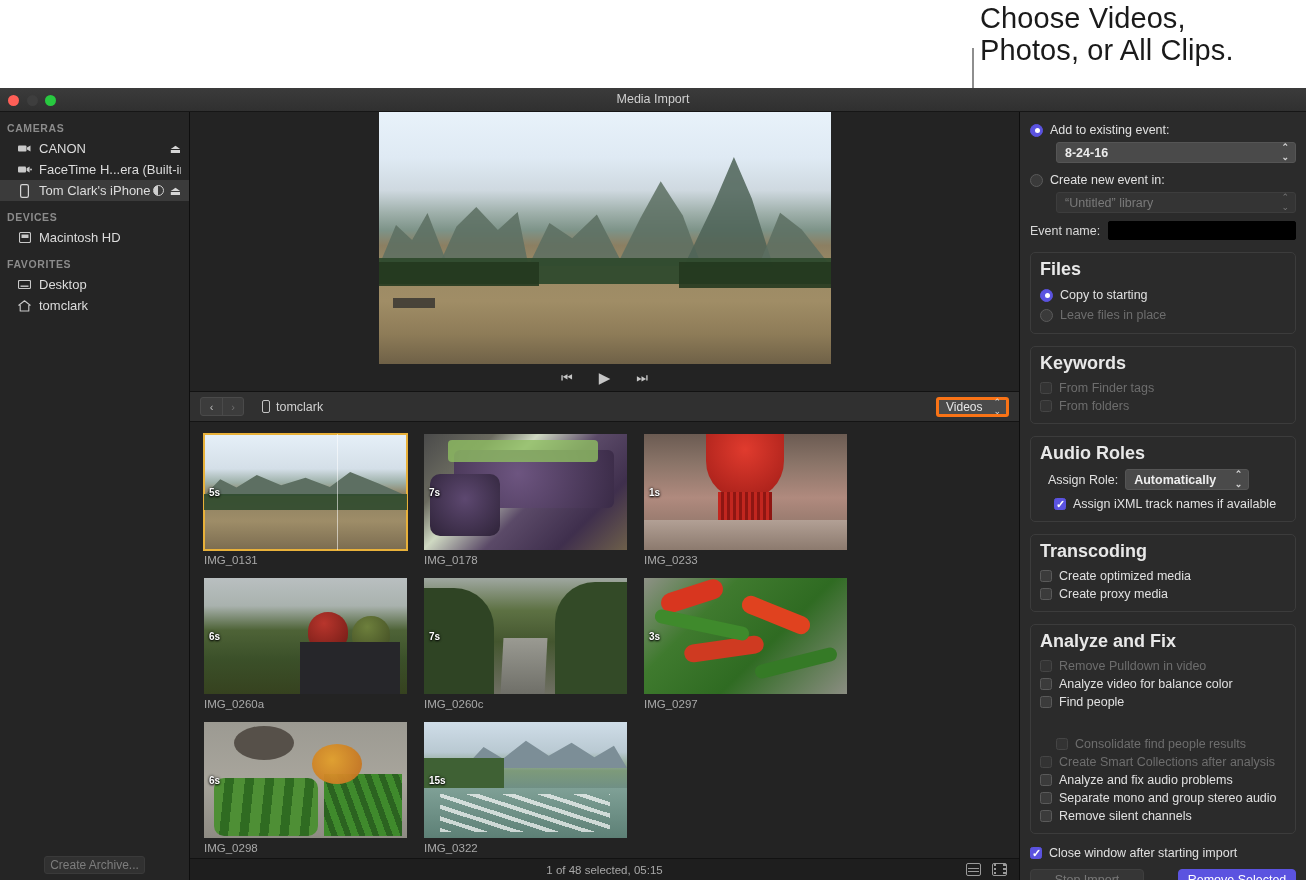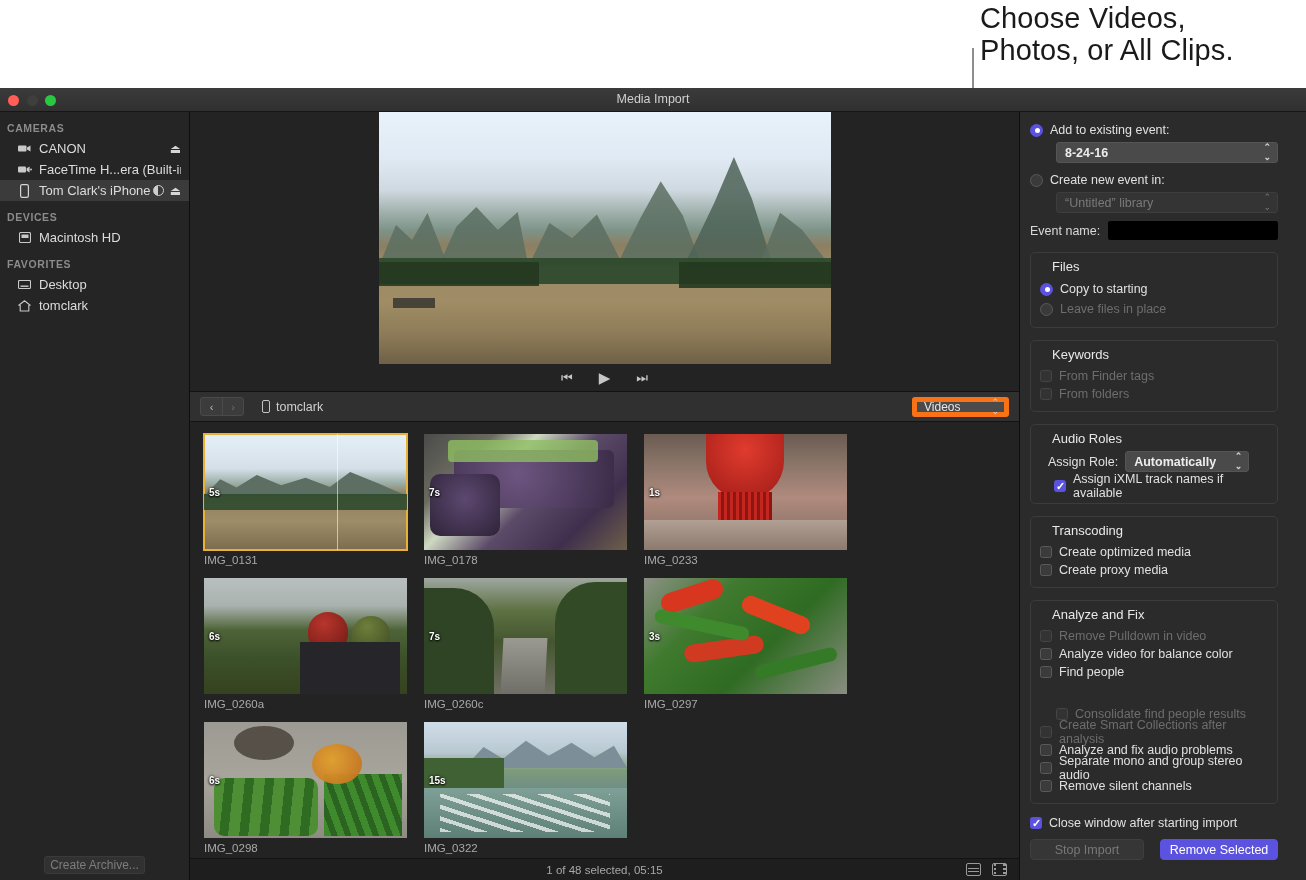--- a/index.html
+++ b/index.html
@@ -115,22 +115,22 @@
             border: 1px solid #4a4a4a; background: #3c3c3c; }
   .navgrp div { width: 21px; display: flex; align-items: center; justify-content: center;
                 font-size: 11px; color: #bdbdbd; }
   .navgrp div + div { border-left: 1px solid #4a4a4a; color: #6f6f6f; }
   #path-label { display: flex; align-items: center; gap: 6px; margin-left: 18px;
                 font-size: 12.5px; color: #cfcfcf; }
   .phone-ico {
     width: 8px; height: 13px; border: 1.3px solid #c4c4c4; border-radius: 2px;
   }
   #filter-select {
-    position: absolute; right: 10px; top: 5px; width: 97px; height: 20px;
-    background: #4a4a4a; border: 5px solid #f97316; border-radius: 3px;
+    position: absolute; right: 10px; top: 5px; width: 73px; height: 20px;
+    background: #4a4a4a; border: 3px solid #f97316; border-radius: 3px;
     display: flex; align-items: center; padding-left: 7px;
     font-size: 12px; color: #e6e6e6;
   }
   #filter-select .chev { position: absolute; right: 5px; font-size: 9px; line-height: 1.05; color: #d8d8d8;}
 
   #grid-wrap { flex: 1 1 auto; background: #232323; padding: 12px 0 0 14px; overflow: hidden; }
   #grid { display: flex; flex-wrap: wrap; gap: 12px 17px; align-items: flex-end; }
   .cell { width: 203px; }
   .thumb { width: 203px; height: 116px; position: relative; overflow: hidden;
            background: #3a3a3a; }
@@ -157,21 +157,21 @@
   .vico.film::before, .vico.film::after {
     content: ""; position: absolute; top: -0.5px; bottom: -0.5px; width: 2.5px;
     background: repeating-linear-gradient(#9a9a9a 0 2px, transparent 2px 4px);
   }
   .vico.film::before { left: 0.5px; }
   .vico.film::after { right: 0.5px; }
 
   
   #rightpanel {
     width: 286px; flex: 0 0 286px; background: #2b2b2b;
-    padding: 8px 28px 0 10px; position: relative; font-size: 12.5px; color: #e0e0e0;
+    padding: 8px 10px 0 10px; position: relative; font-size: 12.5px; color: #e0e0e0;
   }
   .radio-row { display: flex; align-items: center; gap: 7px; height: 20px; }
   .radio {
     width: 13px; height: 13px; border-radius: 50%; flex: 0 0 13px;
     border: 1px solid #5a5a5a; background: #3a3a3a; position: relative;
   }
   .radio.on { background: #5b53e0; border-color: #5b53e0; }
   .radio.on::after {
     content:""; position:absolute; left:3.5px; top:3.5px; width:5px; height:5px;
     border-radius:50%; background:#fff;
@@ -187,21 +187,21 @@
   #event-name-row { display: flex; align-items: center; gap: 8px; margin-top: 8px; }
   #event-name-label { font-size: 12.5px; color: #d9d9d9; }
   #event-name-input {
     flex: 1 1 auto; height: 19px; background: #000; border: 1px solid #000;
     border-radius: 2px;
   }
   .group {
     border: 1px solid #3c3c3c; border-radius: 5px; padding: 6px 9px 8px 9px;
     margin-top: 12px; background: #2b2b2b;
   }
-  .group-title { font-size: 13px; font-weight: normal; color: #e8e8e8; margin-bottom: 5px; margin-left: 12px; }
+  .group-title { font-size: 18px; font-weight: bold; color: #e8e8e8; margin-bottom: 5px; }
   .cb-row { display: flex; align-items: center; gap: 7px; height: 18px; }
   .cb {
     width: 12px; height: 12px; flex: 0 0 12px; border-radius: 2.5px;
     border: 1px solid #5a5a5a; background: #3b3b3b; position: relative;
   }
   .cb.on { background: #5b53e0; border-color: #5b53e0; }
   .cb.on::after {
     content: "✓"; position: absolute; left: 1px; top: -2.5px;
     font-size: 11px; color: #fff; line-height: 15px; font-weight: bold;
   }

